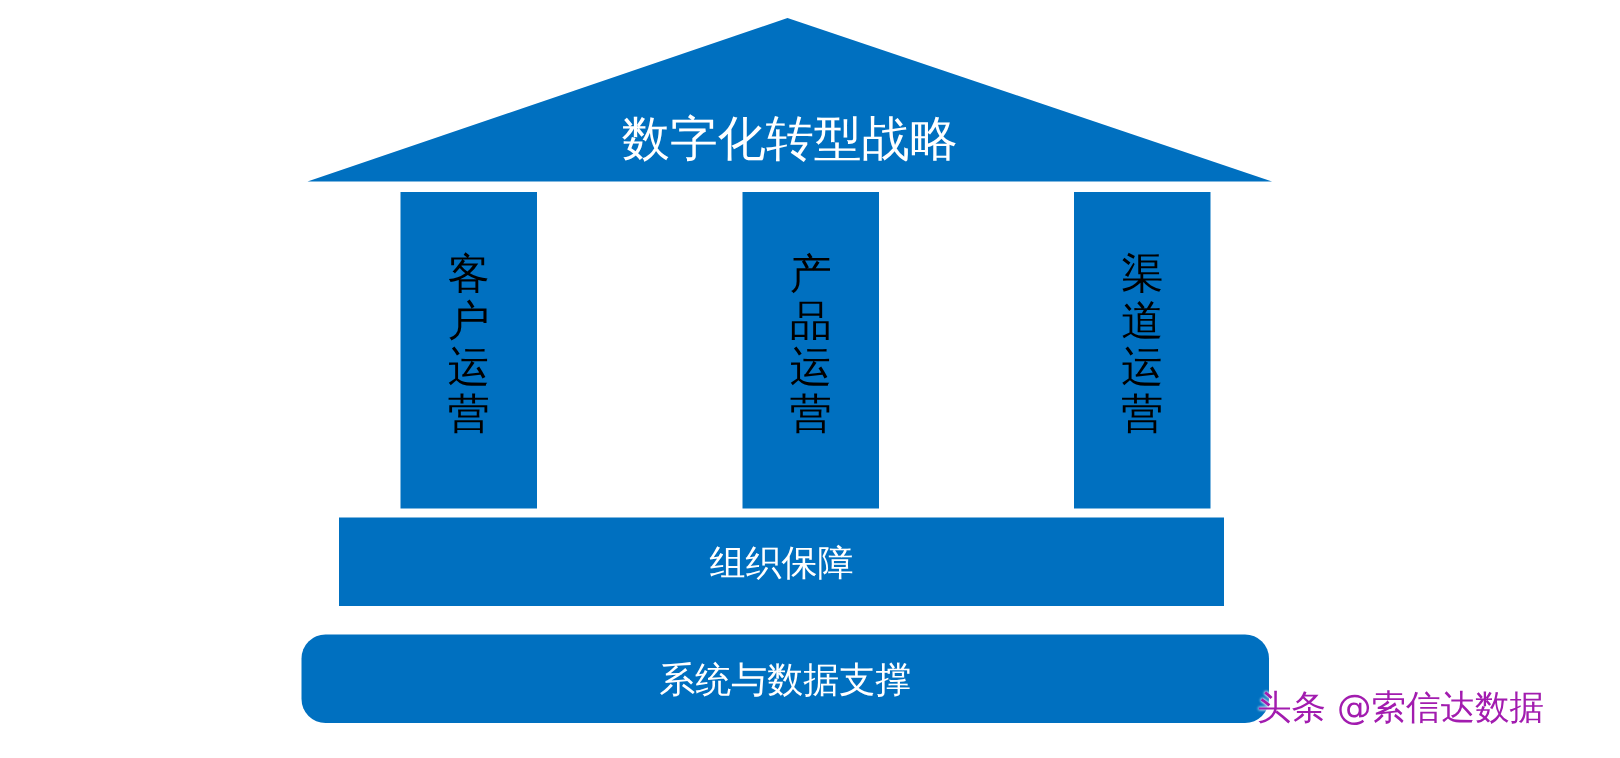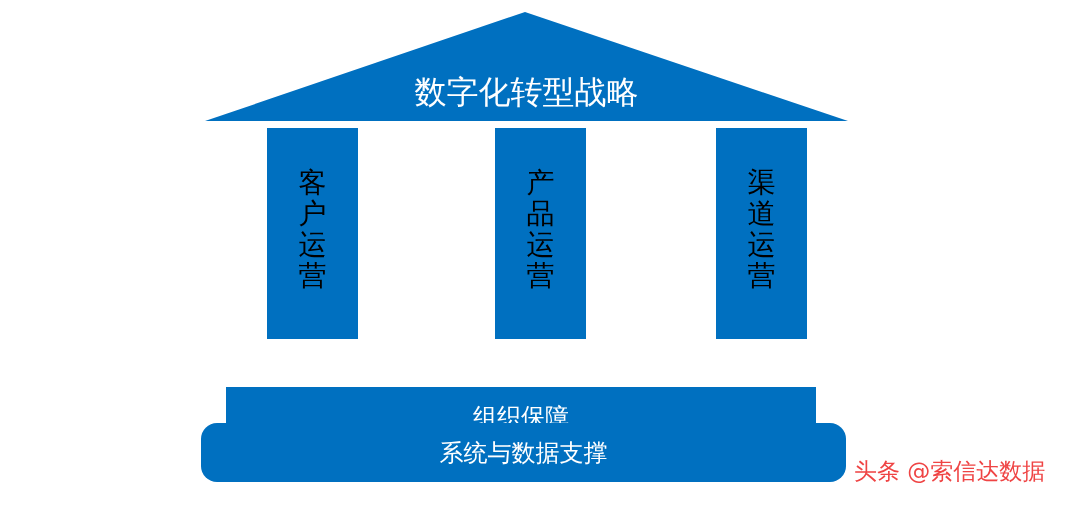--- a/index.html
+++ b/index.html
@@ -7,41 +7,41 @@
          font-family: "DejaVu Sans", "Liberation Sans", sans-serif; }
   .roof { position:absolute; left:0; top:0; width:1080px; height:130px; }
   .roof-title { position:absolute; left:205px; width:643px; top:70px; text-align:center;
                 color:#fff; font-size:32px; line-height:44px; }
   .pillar { position:absolute; top:128px; height:211px; width:91px; background:#0070C0;
             display:flex; align-items:center; justify-content:center; }
   .pillar span { color:#000000; font-size:28px; line-height:31px; width:52px; text-align:center;
                  word-break:break-all; display:block; margin-top:-10px; }
   .bar { position:absolute; background:#0070C0; display:flex; align-items:center; justify-content:center;
          color:#fff; font-size:24px; }
-  .watermark { position:absolute; left:838px; top:456px; font-size:23px; color:#ef4444;
-               text-shadow: 0 0 2px #fff, 0 0 2px #fff; white-space:nowrap;margin-left:16px; }
+  .watermark { position:absolute; left:838px; top:456px; font-size:23px; color:#a21caf;
+               text-shadow: 0 0 2px #fff, 0 0 2px #fff; white-space:nowrap; }
 </style>
 </head>
 <body>
 
 <svg class="roof" viewBox="0 0 1080 130" width="1080" height="130">
   <polygon points="525,12 848,121 205,121" fill="#0070C0"></polygon>
 </svg>
 <div class="roof-title">数字化转型战略</div>
 
 <div class="pillar" style="left:267px;">
   <span>客户运营</span>
 </div>
 <div class="pillar" style="left:474px;margin-left:21px;">
   <span>产品运营</span>
 </div>
 <div class="pillar" style="left:716px;">
   <span>渠道运营</span>
 </div>
 
-<div class="bar" style="left:226px; top:345px; width:590px; height:59px;margin-top:42px;">
+<div class="bar" style="left:226px; top:345px; width:590px; height:59px;">
   <span>组织保障</span>
 </div>
 <div class="bar" style="left:201px; top:423px; width:645px; height:59px;border-radius:16px;">
   <span>系统与数据支撑</span>
 </div>
 
 <div class="watermark">头条 @索信达数据</div>
 
 </body></html>

